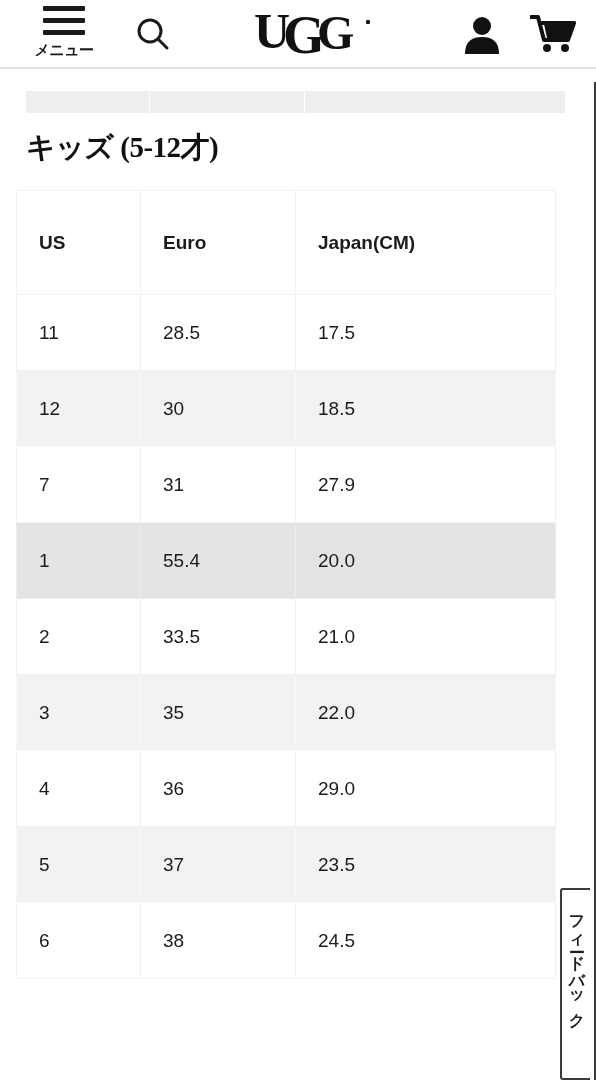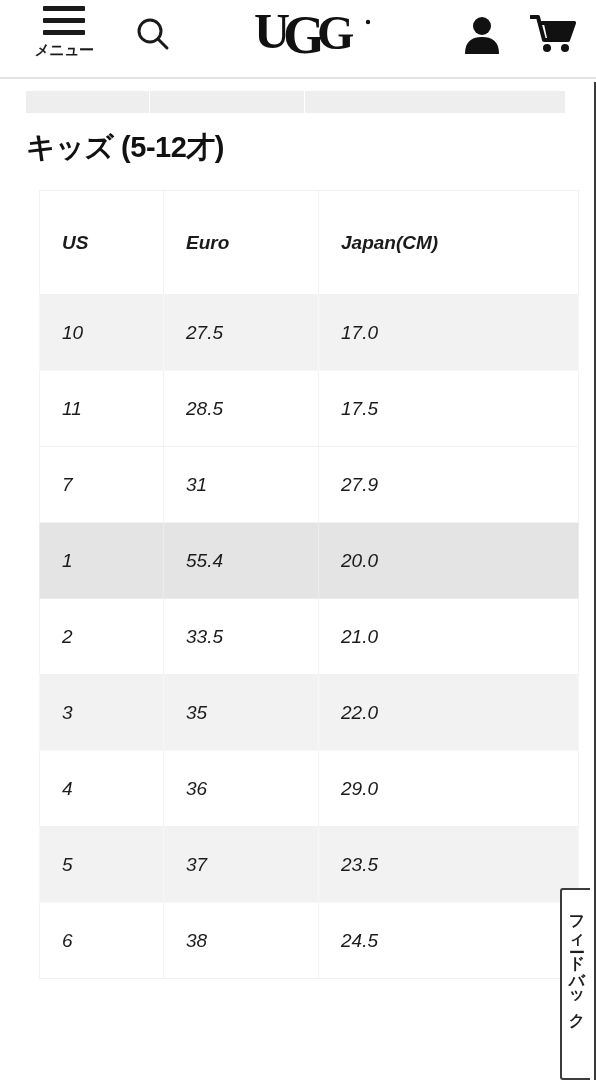--- a/index.html
+++ b/index.html
@@ -17,21 +17,21 @@
     width: 596px;
     height: 1080px;
     background: #ffffff;
     overflow: hidden;
   }
 
   
   .site-header {
     position: relative;
     width: 596px;
-    height: 79px;
+    height: 69px;
     background: #ffffff;
     border-bottom: 2px solid #e2e2e2;
     display: flex;
     align-items: flex-start;
   }
 
   .hamburger-wrap {
     position: absolute;
     left: 26px;
     top: 3px;
@@ -121,31 +121,31 @@
   
   .section-title {
     position: absolute;
     left: 26px;
     top: 128px;
     font-size: 29px;
     font-weight: 700;
     color: #111111;
     letter-spacing: -0.5px;
     white-space: nowrap;
+    font-family: Liberation Serif, serif;
   }
 
   
   .size-table {
     position: absolute;
-    left: 39px;
+    left: 16px;
     top: 190px;
     width: 539px;
     border-collapse: collapse;
     table-layout: fixed;
-    font-style: italic;
   }
   .size-table col.c-us    { width: 124px; }
   .size-table col.c-euro  { width: 155px; }
   .size-table col.c-jp    { width: 260px; }
 
   .size-table th,
   .size-table td {
     text-align: left;
     vertical-align: middle;
     padding: 0 0 0 22px;
@@ -273,29 +273,29 @@
         <col class="c-jp">
     </colgroup>
     <thead>
       <tr>
         <th>US</th>
         <th>Euro</th>
         <th>Japan(CM)</th>
       </tr>
     </thead>
     <tbody id="table-body">
-        <tr class="odd">
-          <td>10</td>
-          <td>27.5</td>
-          <td>17.0</td>
-        </tr>
         <tr class="even">
           <td>11</td>
           <td>28.5</td>
           <td>17.5</td>
+        </tr>
+        <tr class="odd">
+          <td>12</td>
+          <td>30</td>
+          <td>18.5</td>
         </tr>
         <tr class="even">
           <td>7</td>
           <td>31</td>
           <td>27.9</td>
         </tr>
         <tr class="hl">
           <td>1</td>
           <td>55.4</td>
           <td>20.0</td>

